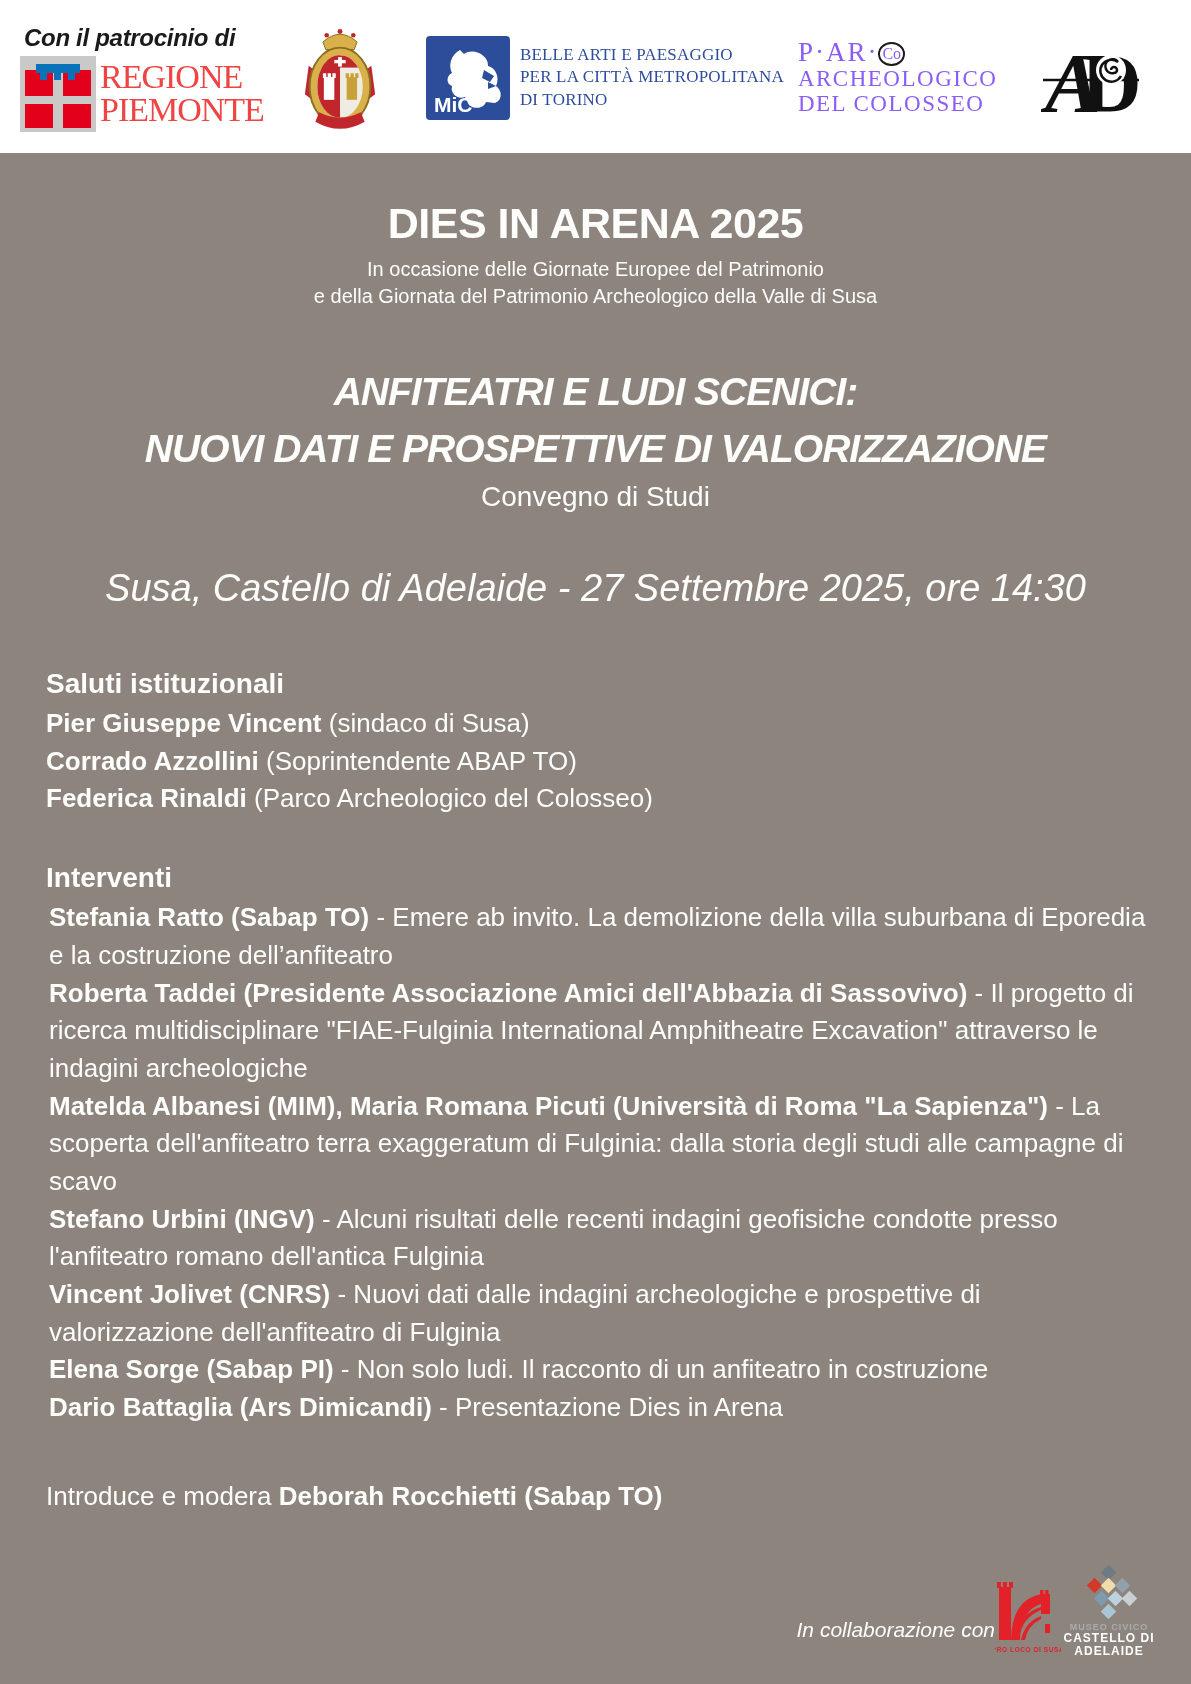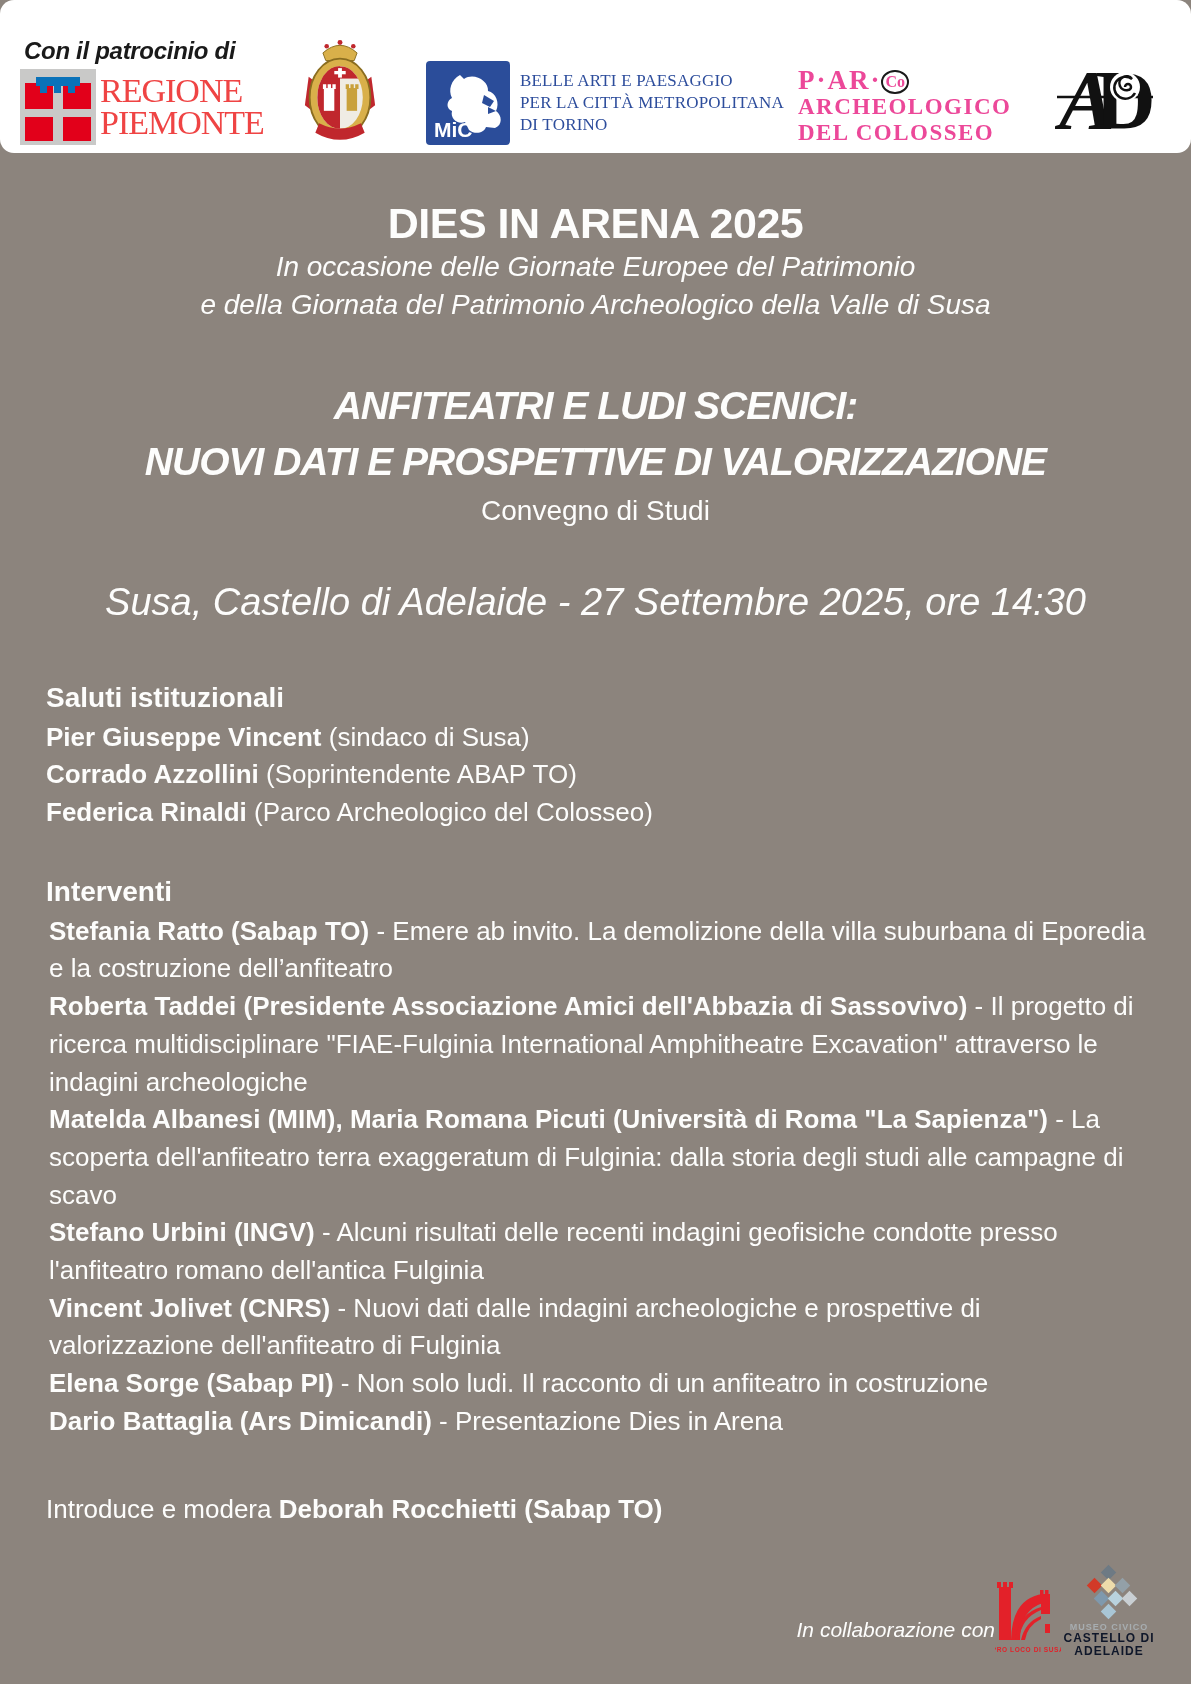--- a/index.html
+++ b/index.html
@@ -6,54 +6,54 @@
   body{
     width:1191px;height:1684px;position:relative;overflow:hidden;
     background:#8c847d;
     font-family:"Liberation Sans", sans-serif;
     -webkit-font-smoothing:antialiased;
   }
   
   .header{
     position:absolute;top:0;left:0;width:100%;height:153px;
     background:#ffffff;
-    display:flex;align-items:flex-end;
-    box-sizing:border-box;padding:10px 20px 8px 20px;border-radius:14px;
+    display:flex;align-items:center;
+    box-sizing:border-box;padding:10px 20px 8px 20px;
   }
   .patronage{display:flex;flex-direction:column;}
   .patronage-label{
     font-weight:bold;font-style:italic;font-size:24px;color:#1a1a1a;
     margin:0 0 4px 4px;letter-spacing:-0.3px;white-space:nowrap;
   }
   .regione-row{display:flex;align-items:center;}
   .regione-text{
     font-family:"Liberation Serif", serif;font-size:34px;line-height:0.95;
     color:#ef4444;letter-spacing:-1px;margin-left:4px;
   }
   .crest{margin-left:32px;}
   .mic{display:flex;align-items:center;margin-left:42px;}
   .mic-text{
     font-family:"Liberation Serif", serif;color:#2d4d9c;
     font-size:17px;line-height:1.3;margin-left:10px;letter-spacing:0.2px;
   }
-  .parco{margin-left:14px;color:#ec4899;font-family:"Liberation Serif", serif;font-weight:bold;}
+  .parco{margin-left:14px;color:#8b5cf6;font-family:"Liberation Serif", serif;}
   .parco-l1{font-size:27px;letter-spacing:2px;line-height:1.0;}
   .co-circle{
     display:inline-block;border:2px solid #1a1a1a;border-radius:50%;
     font-size:16px;line-height:1;padding:2px 2px;vertical-align:2px;letter-spacing:0;
   }
   .parco-l2,.parco-l3{font-size:23px;letter-spacing:1.5px;line-height:1.1;}
   .ad-logo{margin-left:44px;}
   
   .poster{position:absolute;top:153px;left:0;width:100%;color:#fdfdfc;}
   .center{text-align:center;}
   .main-title{
     margin-top:46px;font-size:43px;font-weight:bold;letter-spacing:-0.5px;
   }
-  .subtitle{margin-top:0;font-style:italic;font-size:28px;line-height:1.35;}
+  .subtitle{margin-top:8px;font-size:20px;line-height:1.35;}
   .event-title{
     margin-top:54px;font-size:39px;font-weight:bold;font-style:italic;
     letter-spacing:-1px;line-height:1.45;
   }
   .convegno{margin-top:4px;font-size:28px;}
   .venue{margin-top:54px;font-style:italic;font-size:38px;}
   .left-col{margin:0 40px 0 46px;}
   .greetings{margin-top:58px;}
   .section-heading{font-size:28px;font-weight:bold;margin:0 0 5px 0;}
   .line{font-size:26px;line-height:1.45;margin:0;}
@@ -62,21 +62,21 @@
   .talks .line{margin-left:3px;}
   .moderation{margin-top:54px;font-size:26px;}
   
   .footer{
     position:absolute;right:34px;bottom:26px;
     display:flex;align-items:flex-end;color:#fdfdfc;
   }
   .collab-label{font-style:italic;font-size:21px;margin-bottom:16px;}
   .adelaide{display:flex;flex-direction:column;align-items:center;width:96px;}
   .adelaide-l1{font-size:9px;letter-spacing:1px;color:#a7adb0;font-weight:bold;}
-  .adelaide-l2,.adelaide-l3{font-size:12px;letter-spacing:1px;color:#0f172a;font-weight:bold;line-height:1.1;}
+  .adelaide-l2,.adelaide-l3{font-size:12px;letter-spacing:1px;color:#ffffff;font-weight:bold;line-height:1.1;}
 </style>
 </head>
 <body>
 
 <div class="header">
 
   <div class="patronage">
     <div class="patronage-label">Con il patrocinio di</div>
     <div class="regione-row">
       <svg width="76" height="76" viewBox="0 0 76 76">

